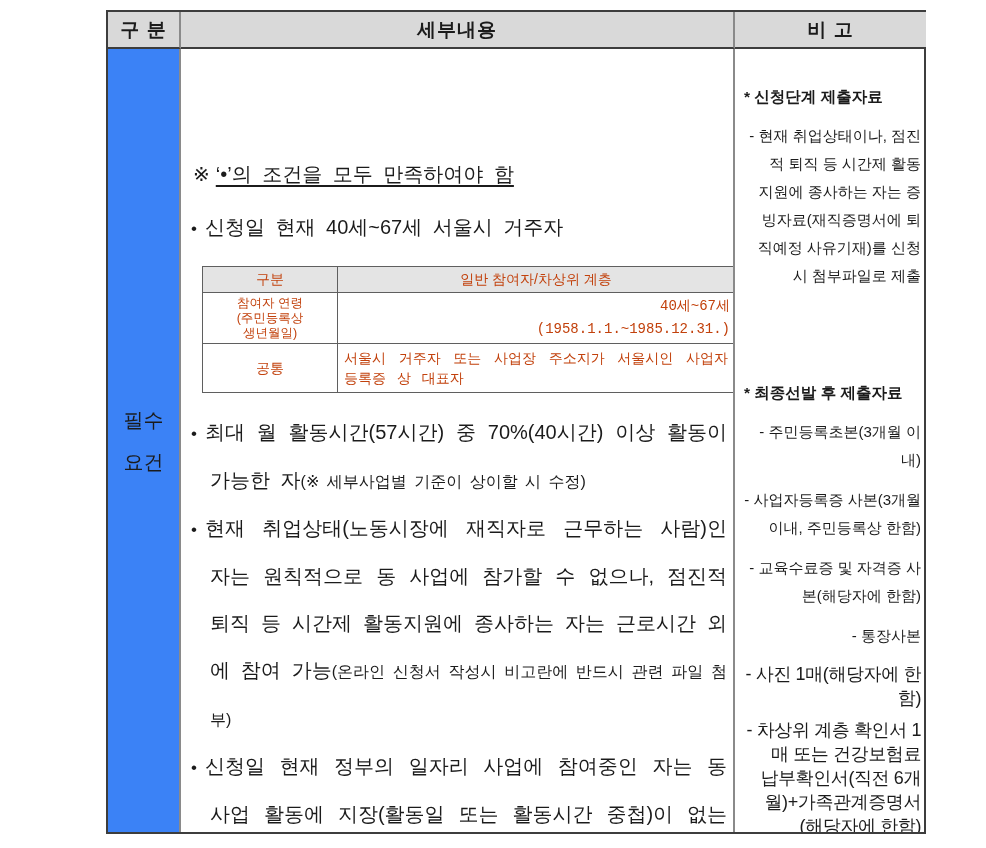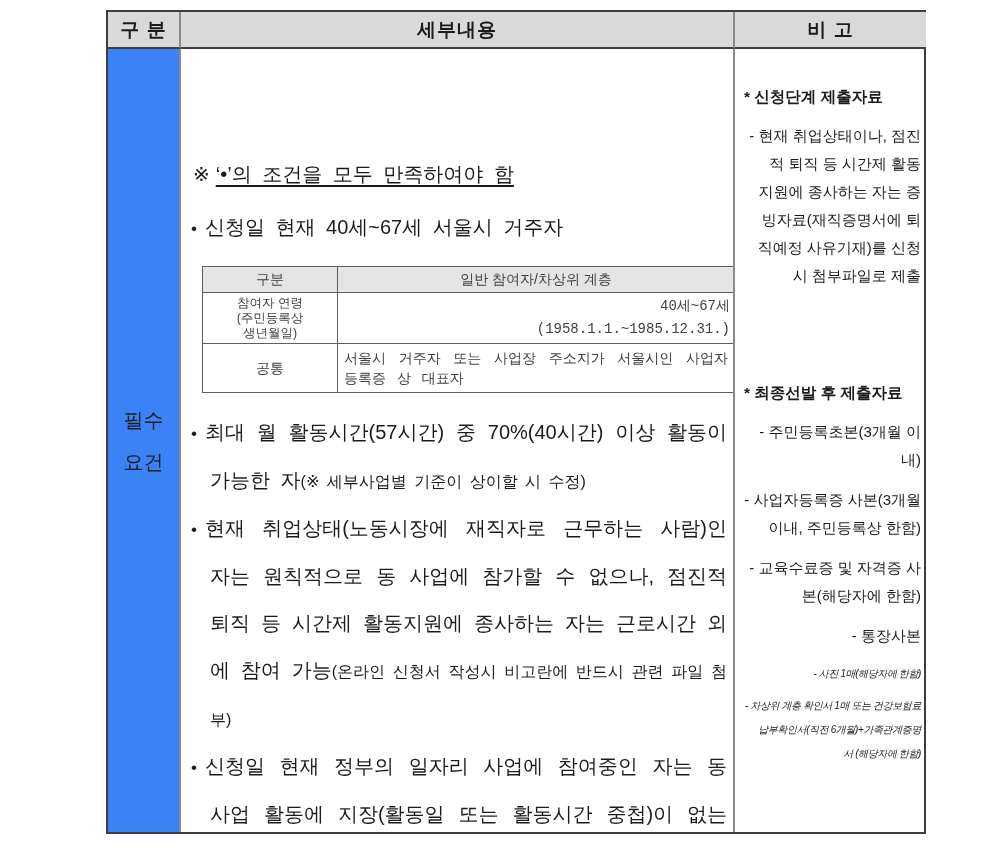--- a/index.html
+++ b/index.html
@@ -69,21 +69,21 @@
   .bullet .b-char { margin-right: 8px; font-size: 17px; }
   .bullet .small { font-size: 16px; word-spacing: 3px; }
   .bullet-first { margin-top: 24px; line-height: 30px; }
   .bullet-after-table { margin-top: 16px; }
   
   .inner-table {
     margin: 22px 0 0 13px;
     width: 533px;
     border-collapse: collapse;
     font-size: 14px;
-    color: #404040;
+    color: #c2410c;
   }
   .inner-table td { border: 1.5px solid #5f5f5f; padding: 2px 4px; }
   .inner-table .it-head { background: #e4e4e4; height: 21px; text-align: center; }
   .inner-table .it-label {
     width: 126px;
     text-align: center;
     white-space: pre-line;
     font-size: 12.5px;
     line-height: 15px;
   }
@@ -104,25 +104,24 @@
   .remark-title { font-weight: bold; font-size: 15.5px; margin: 0 0 14px 0; }
   .remark-item {
     padding-left: 13px;
     text-indent: -13px;
     line-height: 28px;
     margin-bottom: 12px;
     text-align: right;
   }
   .section-gap { margin-top: 93px; }
   .condensed {
-    font-size: 10px;
+    font-size: 18px;
     letter-spacing: -0.4px;
     line-height: 24px;
     margin-bottom: 8px;
-    font-style: italic;
   }
 </style>
 </head>
 <body>
 
 <div class="doc-table">
 
   <div class="cell th v-border">
     <span>구 분</span>
   </div>

